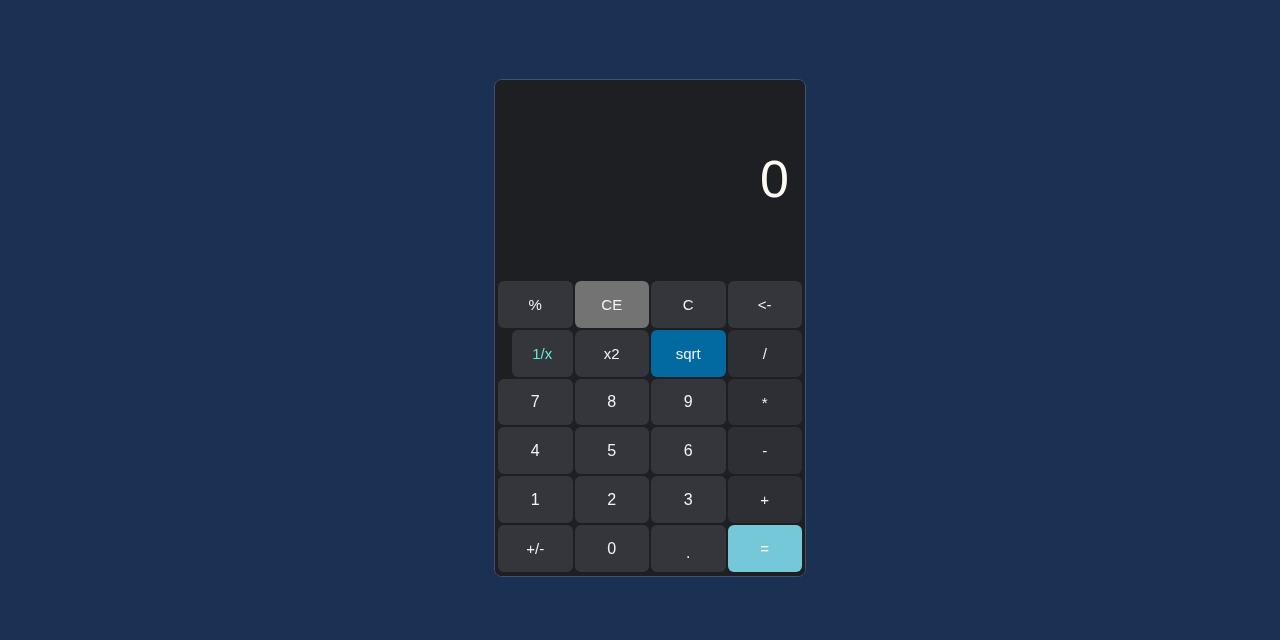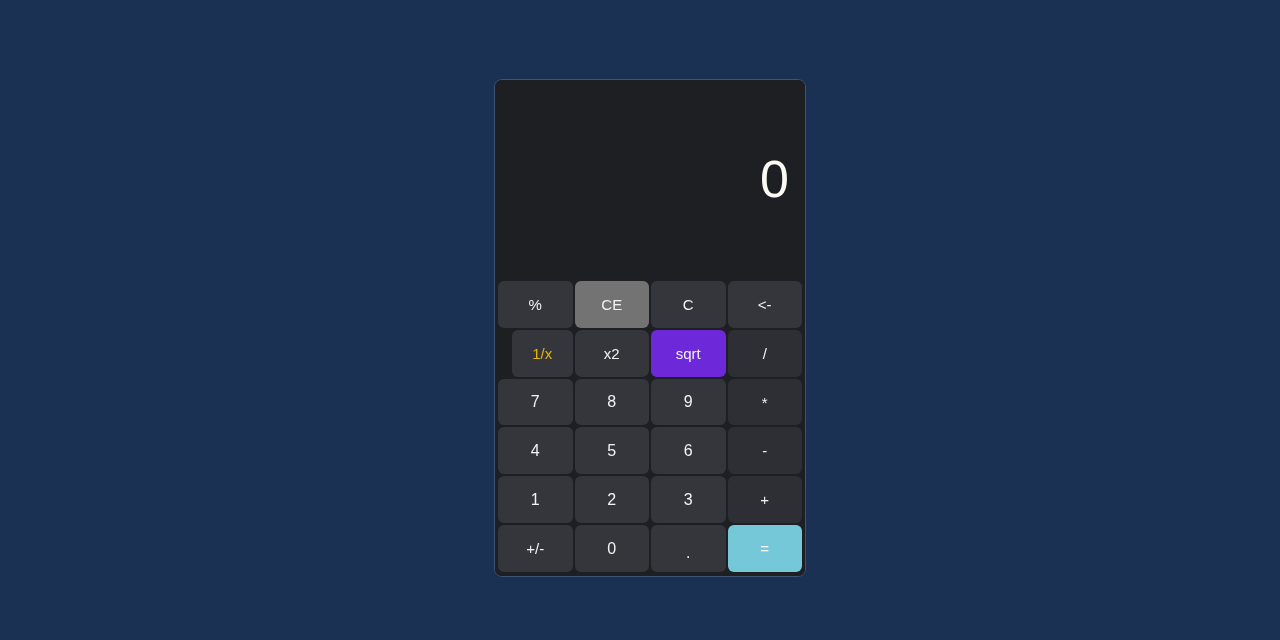--- a/index.html
+++ b/index.html
@@ -121,27 +121,27 @@
       </button>
       <button class="key func" style="color: rgb(242, 242, 242); background: #737373;">
         <span>CE</span>
       </button>
       <button class="key func" style="color: rgb(242, 242, 242); background: rgb(52, 54, 60);">
         <span>C</span>
       </button>
       <button class="key func" style="color: rgb(242, 242, 242); background: rgb(52, 54, 60);">
         <span>&lt;-</span>
       </button>
-      <button class="key func" style="color: #eab308; background: rgb(52, 54, 60); margin-left: 14px;">
+      <button class="key func" style="color: #5eead4; background: rgb(52, 54, 60); margin-left: 14px;">
         <span>1/x</span>
       </button>
       <button class="key func" style="color: rgb(242, 242, 242); background: rgb(52, 54, 60); border-radius: 7px;">
         <span>x2</span>
       </button>
-      <button class="key func" style="color: rgb(242, 242, 242); background: #6d28d9;">
+      <button class="key func" style="color: rgb(242, 242, 242); background: #0369a1;">
         <span>sqrt</span>
       </button>
       <button class="key op" style="color: rgb(242, 242, 242); background: rgb(45, 47, 52);">
         <span>/</span>
       </button>
       <button class="key digit" style="color: rgb(242, 242, 242); background: rgb(52, 54, 60);">
         <span>7</span>
       </button>
       <button class="key digit" style="color: rgb(242, 242, 242); background: rgb(52, 54, 60);">
         <span>8</span>

